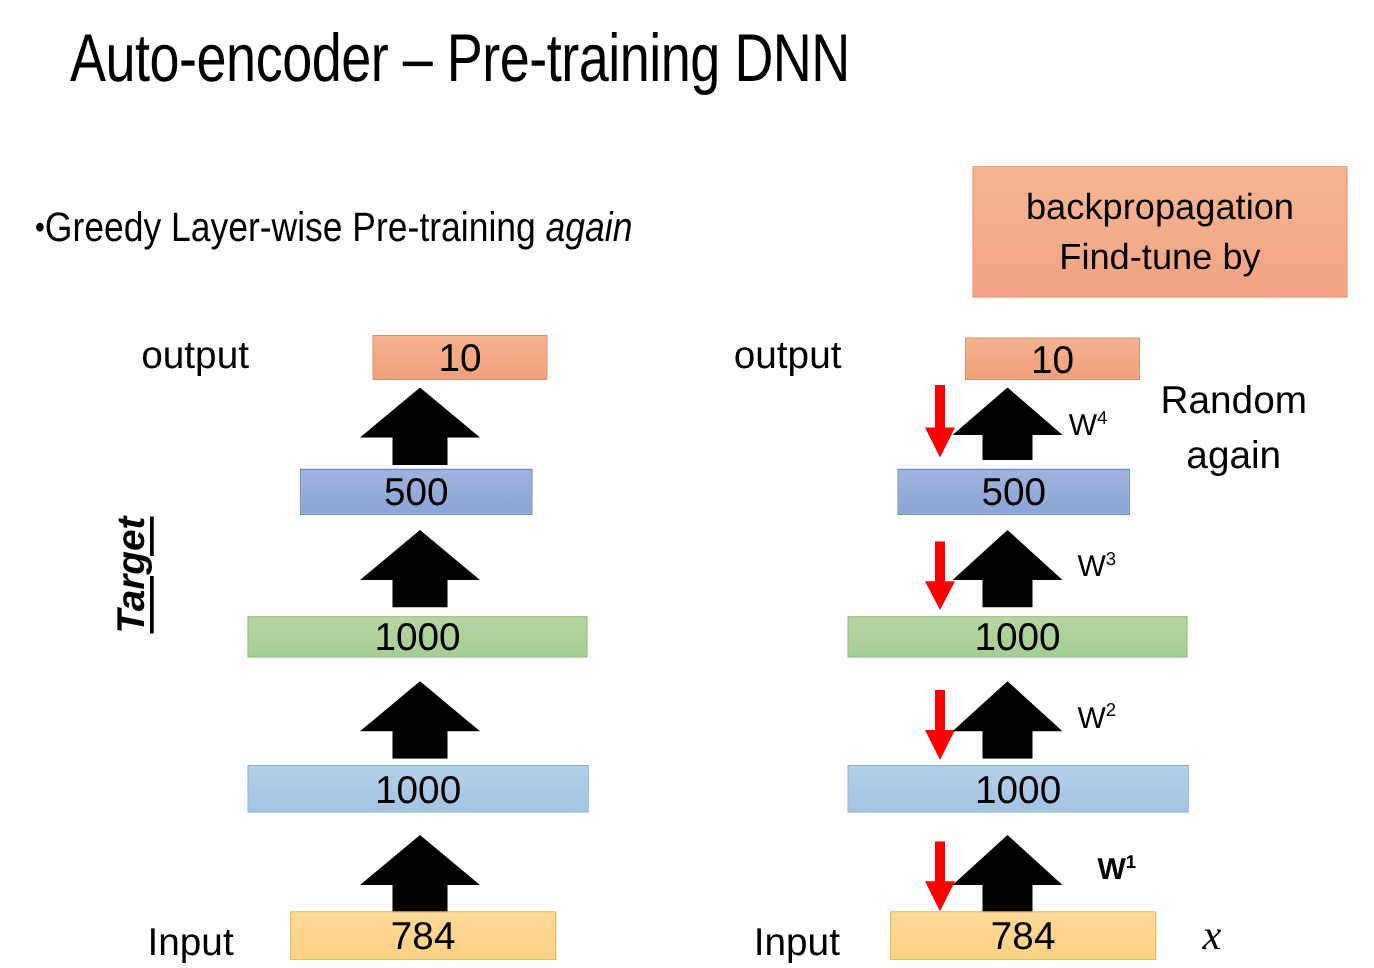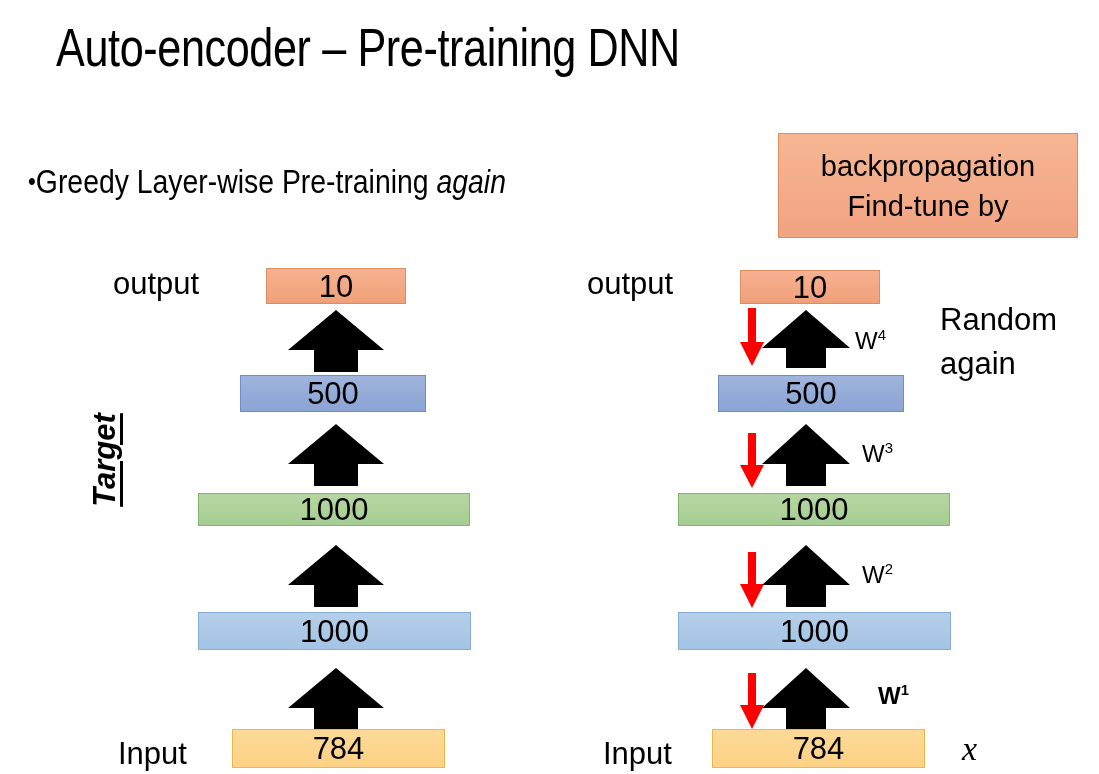--- a/index.html
+++ b/index.html
@@ -67,21 +67,21 @@
   .layer-box {
     position: absolute;
     display: flex;
     align-items: center;
     justify-content: center;
     font-size: 31px;
     line-height: 1;
     box-sizing: border-box;
     border: 1px solid rgba(0,0,0,0.35);
   }
-  .c-orange { background: linear-gradient(180deg,#f6b190 0%, #f0a079 100%); border-color: #d98e62; }
+  .c-orange { background: linear-gradient(180deg,#f6b190 0%, #f0a079 100%); border-color: #d98e62; margin-left: 32px; }
   .c-bluedark { background: linear-gradient(180deg,#9fb4dd 0%, #8ba4d4 100%); border-color: #6f8cc4; text-align: center; }
   .c-green { background: linear-gradient(180deg,#b6d6a1 0%, #a5cd93 100%); border-color: #86b471; }
   .c-bluelight { background: linear-gradient(180deg,#b4cfe9 0%, #a3c4e4 100%); border-color: #86aed4; }
   .c-yellow { background: linear-gradient(180deg,#fdd998 0%, #fcd185 100%); border-color: #e9b84f; }
 
   
   .side-label {
     position: absolute;
     font-size: 31px;
     line-height: 1;
@@ -121,26 +121,26 @@
     text-underline-offset: 5px;
     display: flex;
     align-items: center;
     justify-content: center;
     white-space: nowrap;
   }
 
   
   #random-init {
     position: absolute;
-    left: 940px;
+    left: 912px;
     top: 298px;
     width: 150px;
     font-size: 31px;
     line-height: 44px;
-    text-align: left;
+    text-align: center;
   }
 
   
   #input-x-symbol {
     position: absolute;
     left: 962px;
     top: 729px;
     font-family: "Liberation Serif", serif;
     font-style: italic;
     font-size: 34px;

